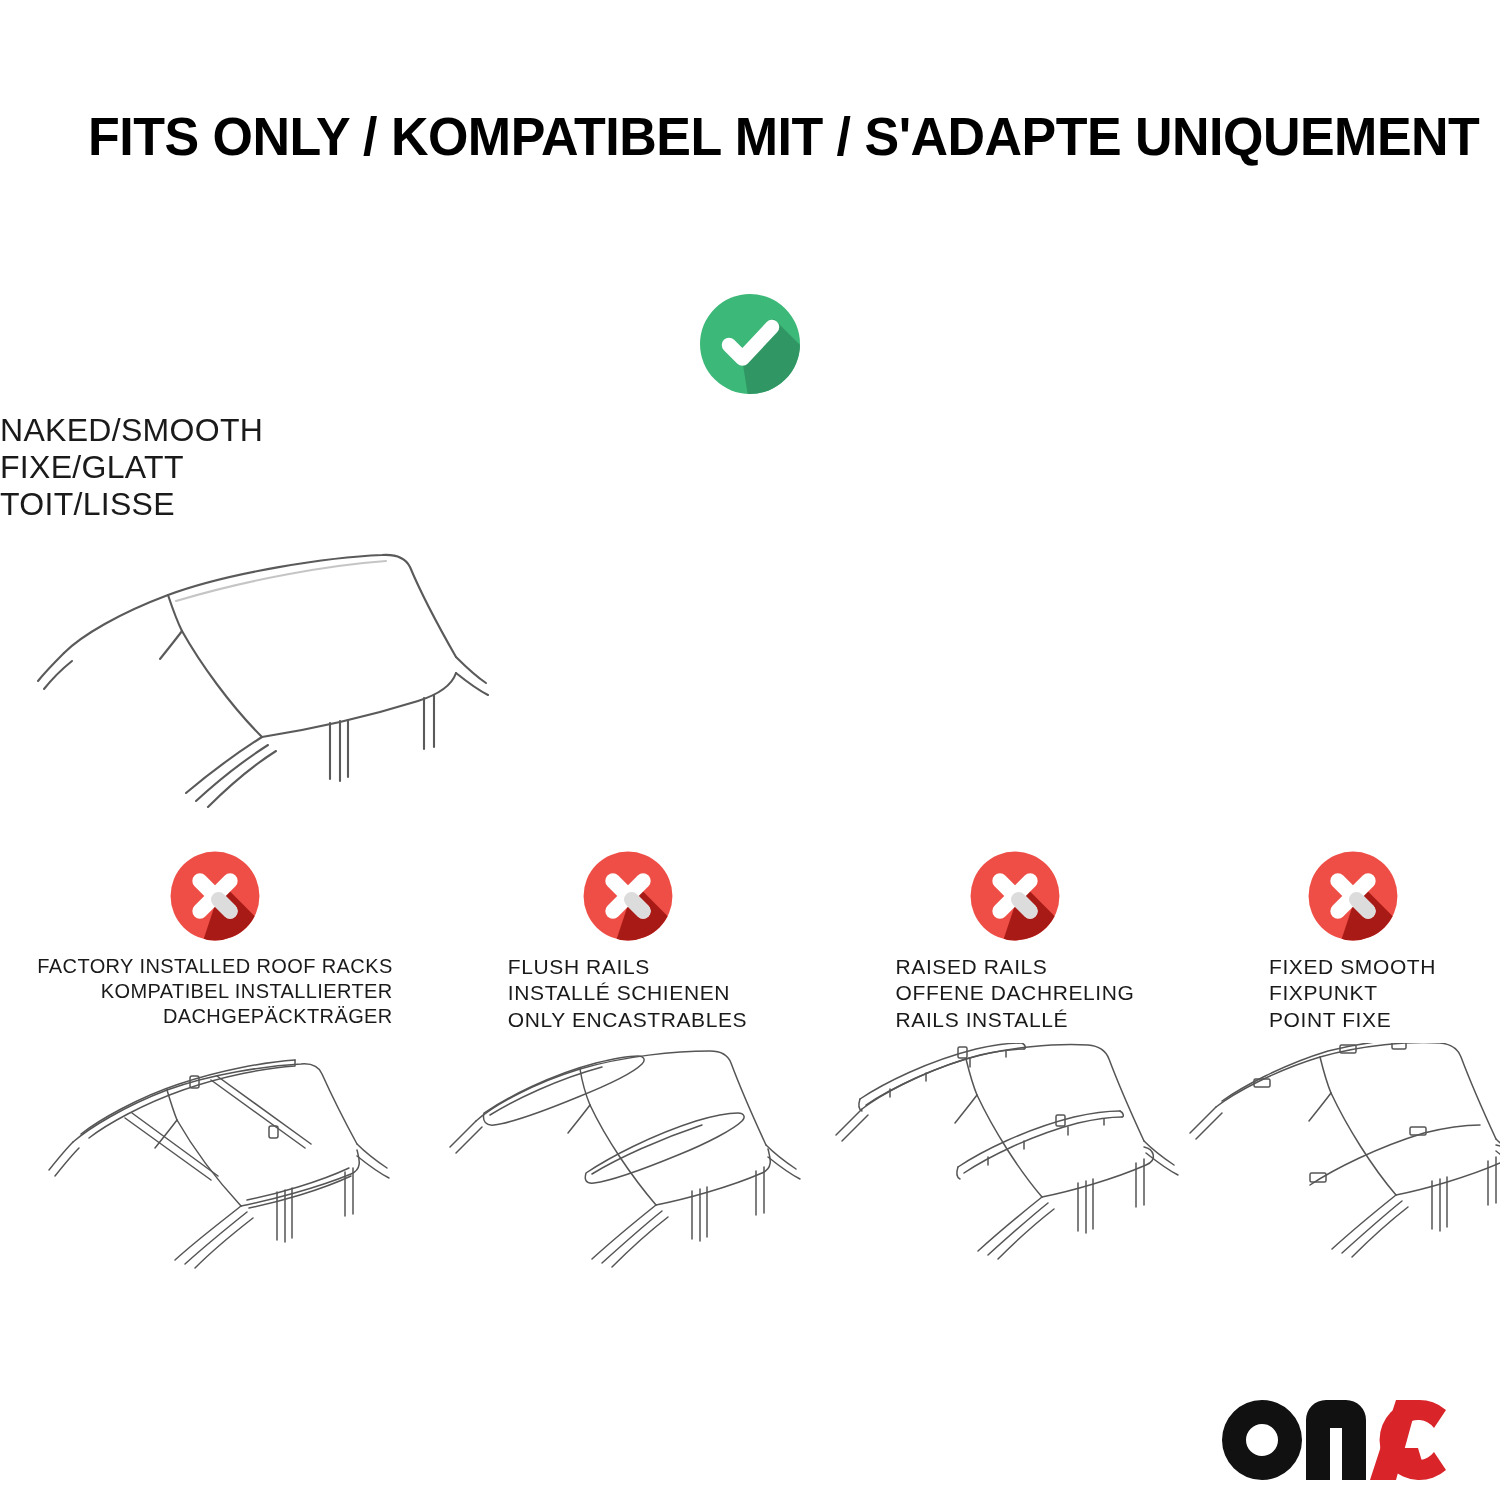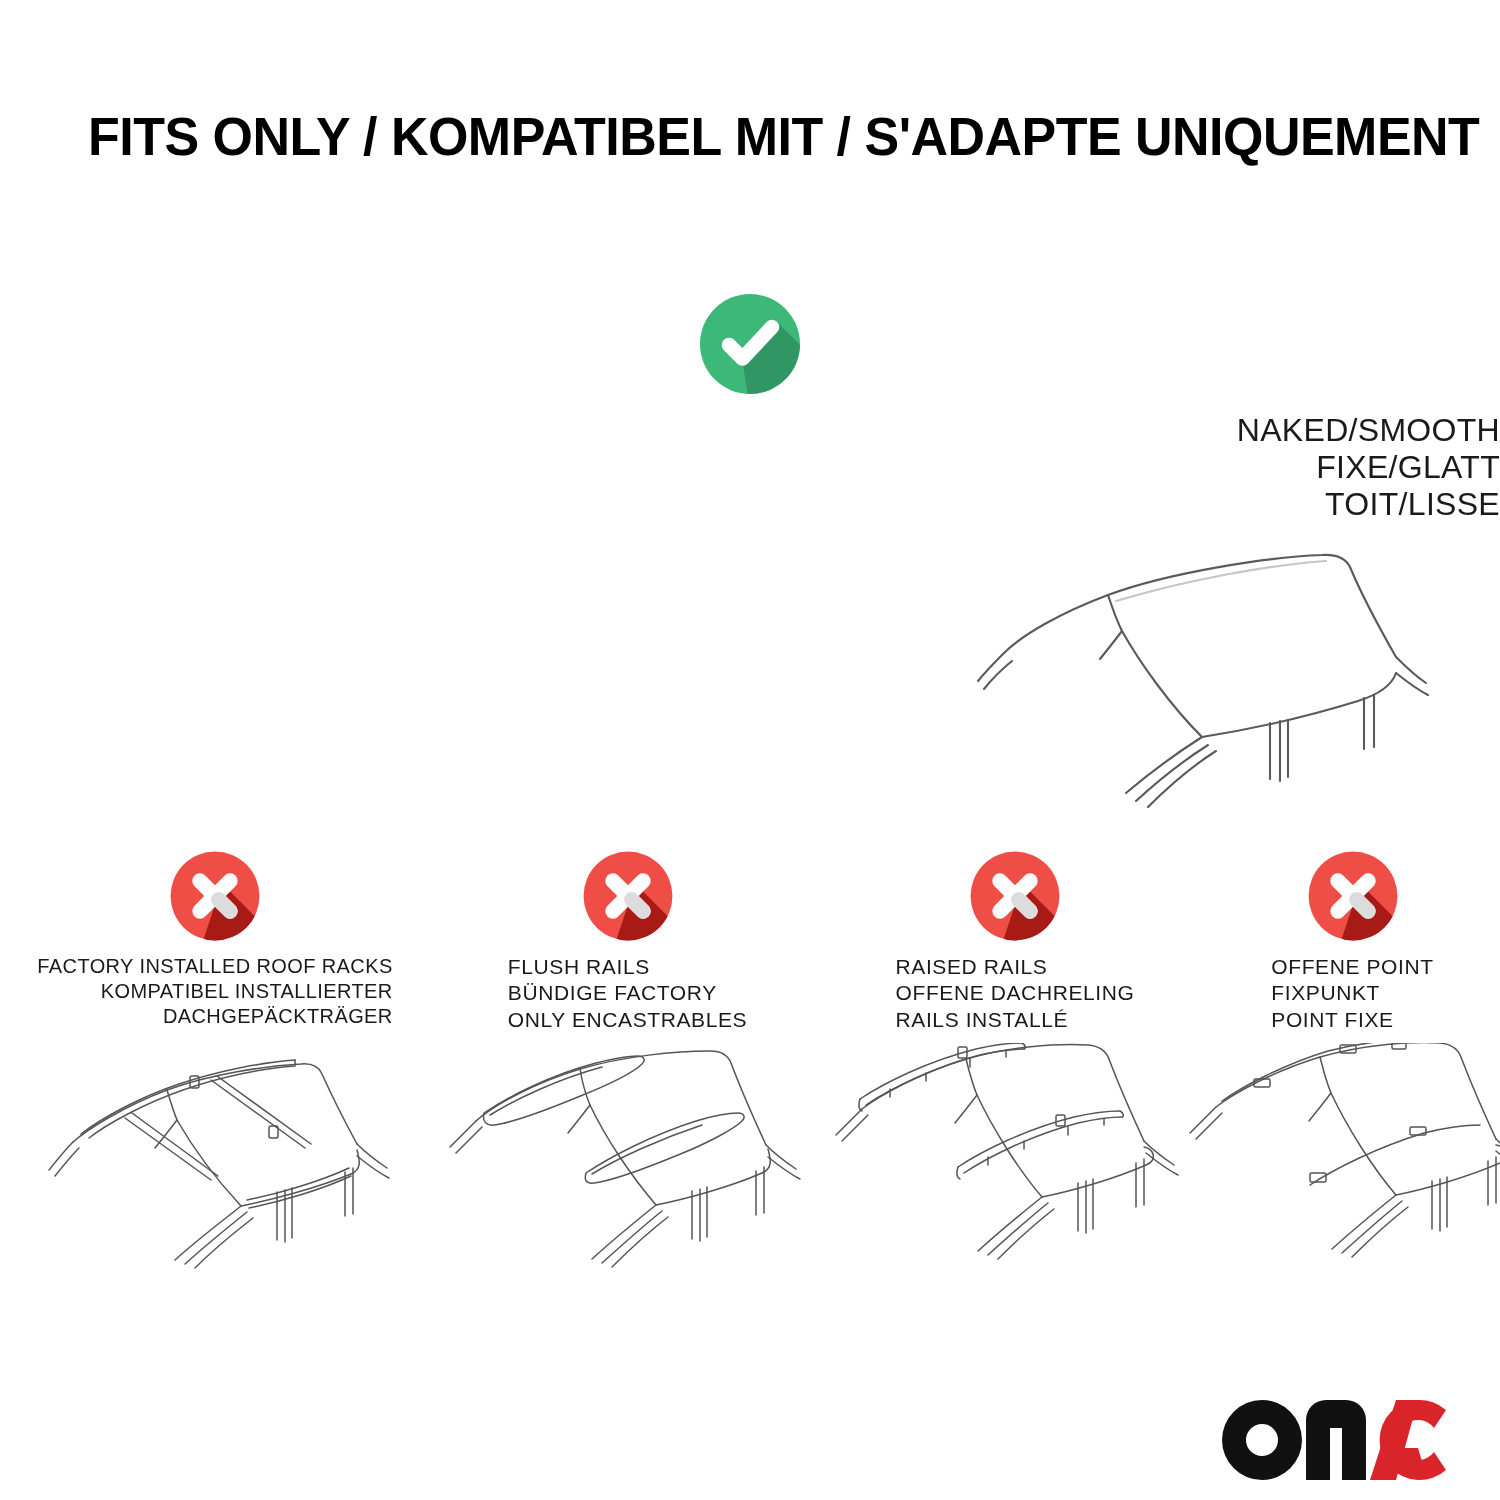--- a/index.html
+++ b/index.html
@@ -30,21 +30,21 @@
     transform: scaleX(0.98);
     transform-origin: left center;
   }
 
   
   #approved-block {
     position: absolute;
     left: 0;
     top: 290px;
     width: 1500px;
-    text-align: right;
+    text-align: left;
   }
   .status-icon {
     display: block;
     margin: 0 auto;
   }
   .label-stack {
     margin-top: 14px;
     font-family: "Liberation Sans", sans-serif;
     font-weight: 400;
     color: #1a1a1a;
@@ -229,21 +229,21 @@
         <path d="M62 40 L104 82 L104 106 L40 106 Z" fill="#a81a16"></path>
       </g>
       <g stroke-linecap="round" stroke-width="17">
         <path d="M37 37 L71 71" stroke="#ffffff"></path>
         <path d="M71 37 L37 71" stroke="#ffffff"></path>
         <path d="M58 58 L71 71" stroke="#dcdcdc"></path>
       </g>
     </svg>
     <div class="label-stack">
       <span class="line">FLUSH RAILS</span>
-      <span class="line">BÜNDIGE FACTORY</span>
+      <span class="line">INSTALLÉ SCHIENEN</span>
       <span class="line">ONLY ENCASTRABLES</span>
     </div>
     <div class="roof-wrap">
       <svg width="380" height="230" viewBox="0 0 380 230">
         <g fill="none" stroke="#555" stroke-width="1.5" stroke-linecap="round" stroke-linejoin="round">
           <path d="M38 78 C 56 62, 96 40, 142 26 C 186 13, 238 8, 272 8 C 284 8, 290 12, 293 20
                    C 302 44, 316 76, 328 102"></path>
           <path d="M142 26 C 144 38, 147 50, 152 62"></path>
           <path d="M152 62 C 168 96, 194 134, 218 162"></path>
           <path d="M218 162 C 248 156, 292 144, 324 130 C 336 125, 332 114, 330 106"></path>
@@ -350,21 +350,21 @@
       <g clip-path="url(#clipRed3)">
         <path d="M62 40 L104 82 L104 106 L40 106 Z" fill="#a81a16"></path>
       </g>
       <g stroke-linecap="round" stroke-width="17">
         <path d="M37 37 L71 71" stroke="#ffffff"></path>
         <path d="M71 37 L37 71" stroke="#ffffff"></path>
         <path d="M58 58 L71 71" stroke="#dcdcdc"></path>
       </g>
     </svg>
     <div class="label-stack">
-      <span class="line">OFFENE POINT</span>
+      <span class="line">FIXED SMOOTH</span>
       <span class="line">FIXPUNKT</span>
       <span class="line">POINT FIXE</span>
     </div>
     <div class="roof-wrap">
       <svg width="330" height="230" viewBox="0 0 330 230">
         <g fill="none" stroke="#555" stroke-width="1.5" stroke-linecap="round" stroke-linejoin="round">
           <path d="M28 64 C 46 50, 86 28, 132 14 C 174 2, 222 -2, 252 0 C 264 1, 270 6, 273 14
                    C 282 38, 296 70, 308 96"></path>
           <path d="M132 14 C 135 26, 138 38, 143 50"></path>
           <path d="M143 50 C 159 84, 184 124, 208 152"></path>

